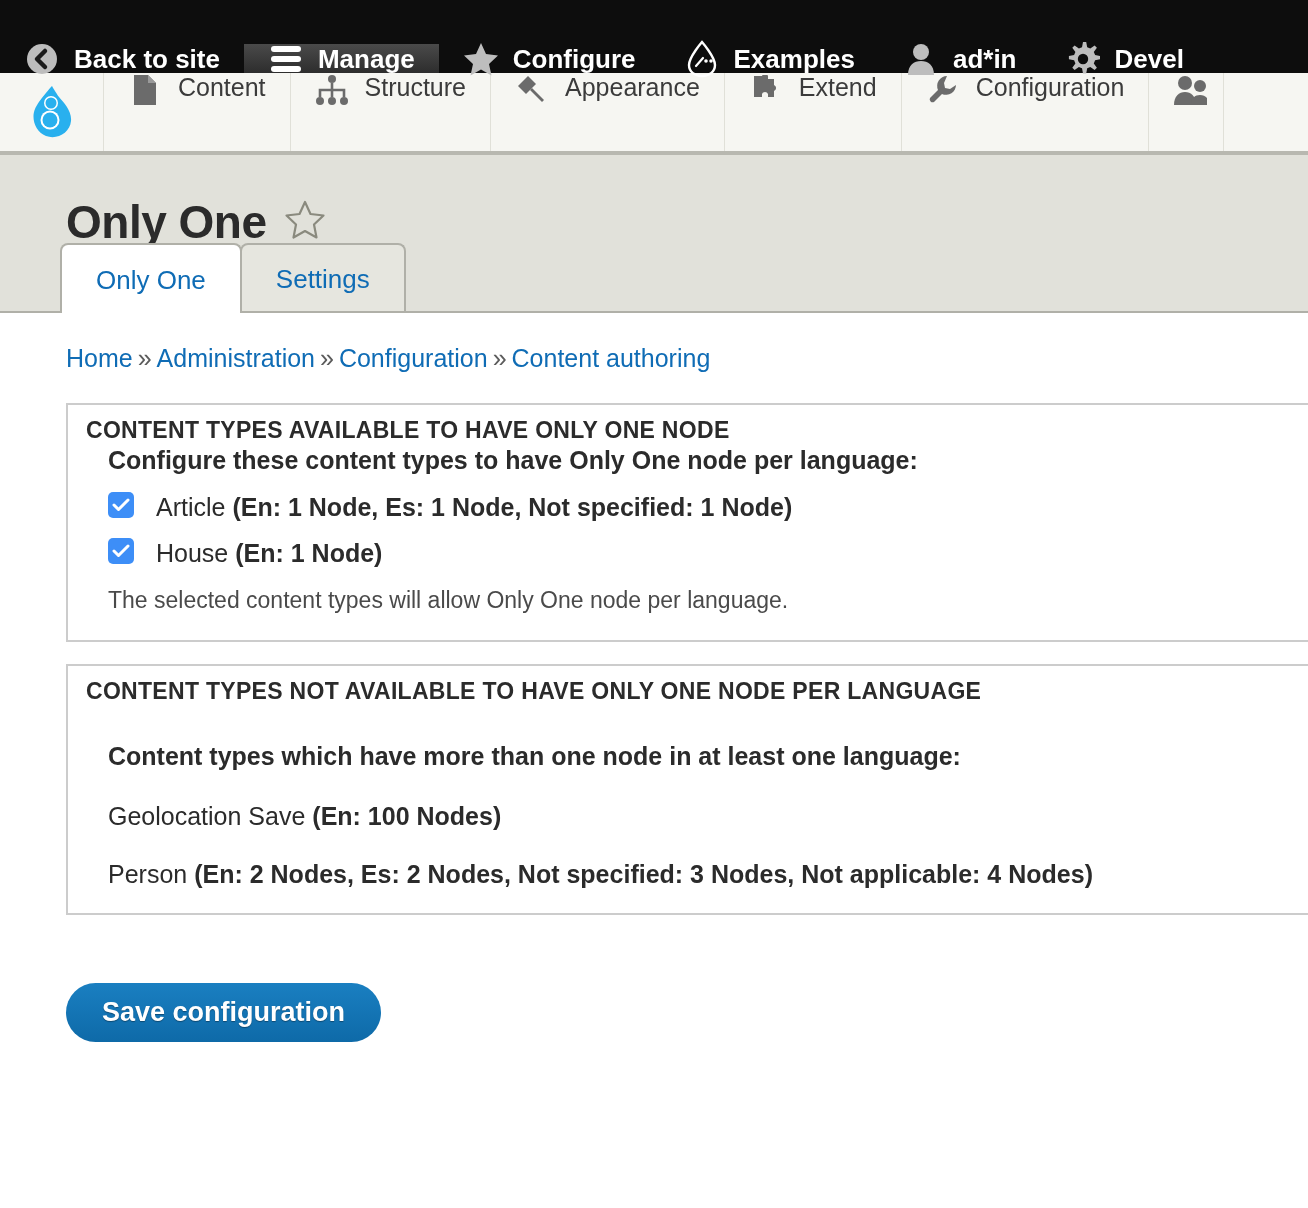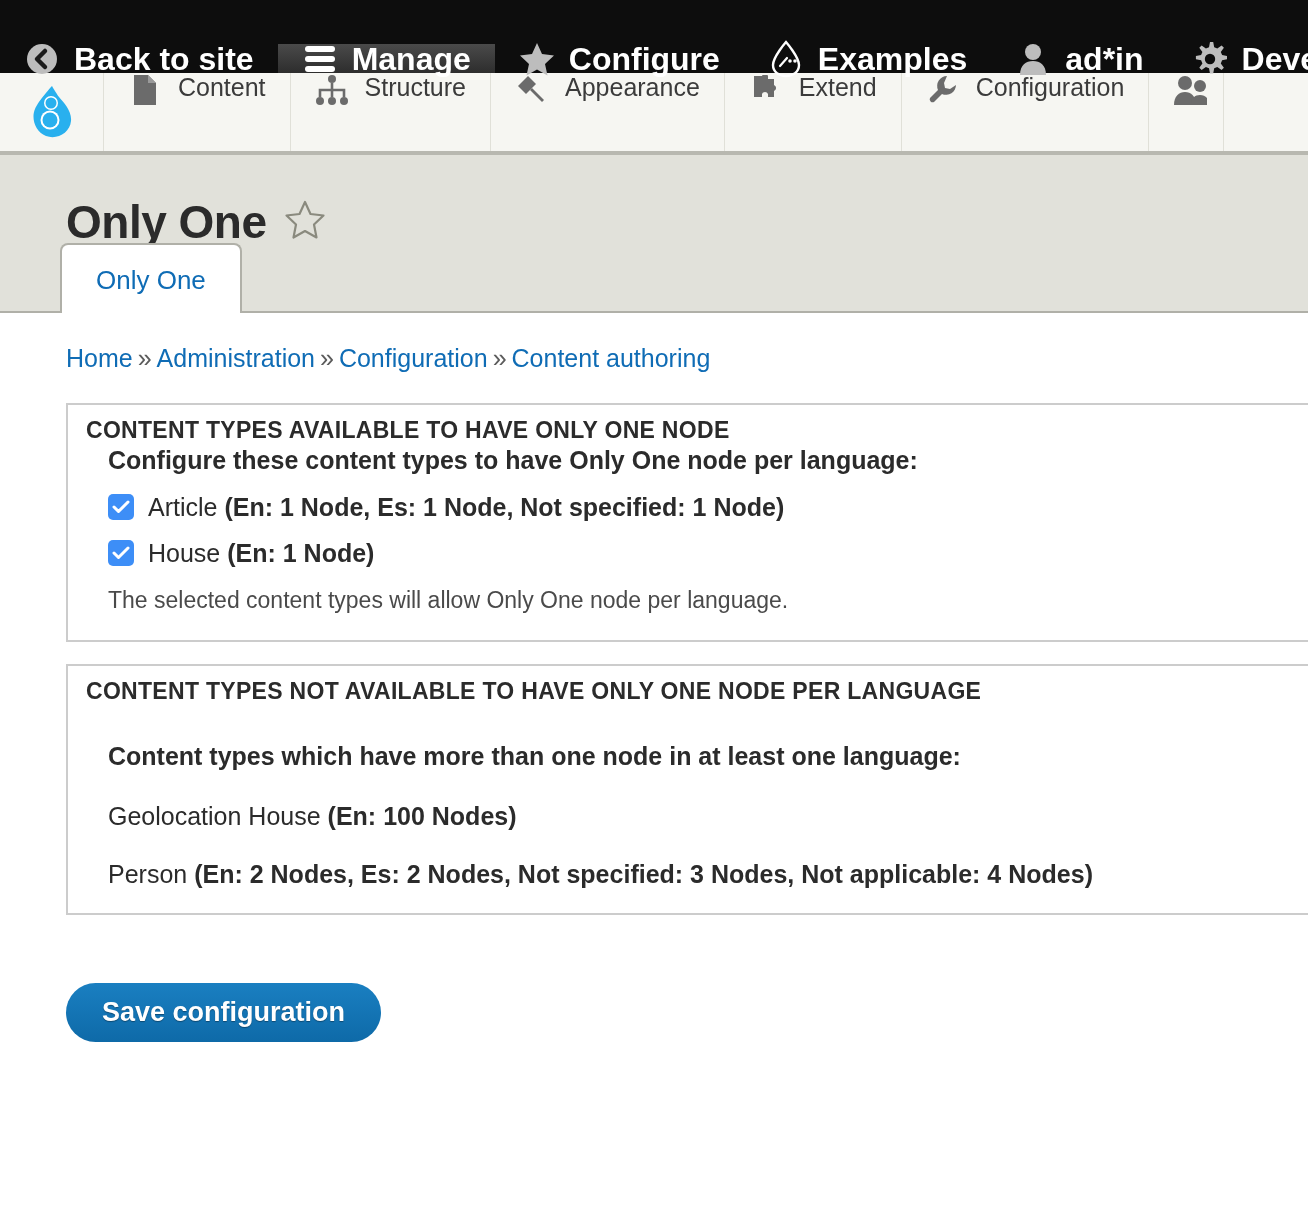--- a/index.html
+++ b/index.html
@@ -22,21 +22,21 @@
     height: 73px;
     background: #0d0d0d;
     color: #ffffff;
     box-sizing: border-box;
   }
   .tb-item {
     display: flex;
     align-items: center;
     gap: 14px;
     padding: 0 24px;
-    font-size: 32px;
+    font-size: 26px;
     font-weight: bold;
     color: #ffffff;
     white-space: nowrap;
     position: relative;
     cursor: pointer;
     margin-top: 44px;
   }
   .tb-item.active {
     background: linear-gradient(to bottom, #4a4a4a 0%, #2d2d2d 100%);
   }
@@ -203,22 +203,21 @@
   }
   .fs-desc {
     font-size: 23px;
     color: #4a4a4a;
     margin-top: 18px;
     line-height: 1.3;
   }
 
   .check-row {
     display: flex;
-    align-items: center;
-    gap: 14px;
+    gap: 22px;
     margin-top: 16px;
   }
   .checkbox {
     width: 26px;
     height: 26px;
     border-radius: 5px;
     background: #3d8ef7;
     flex: none;
     display: inline-flex;
     align-items: center;
@@ -417,20 +416,23 @@
         <path d="M21 2 L26.5 14 L39.5 15.5 L30 24.5 L32.5 37.5 L21 31 L9.5 37.5 L12 24.5 L2.5 15.5 L15.5 14 Z" fill="none" stroke="#8a8a7e" stroke-width="2.2" stroke-linejoin="round"></path>
       </svg>
     </span>
   </div>
 </div>
 
 <div class="tabs-strip">
   <div class="tab active">
     <span>Only One</span>
   </div>
+  <div class="tab">
+    <span>Settings</span>
+  </div>
 </div>
 
 <div class="content">
 
   <div class="breadcrumb">
     <a>Home</a><span class="sep">»</span><a>Administration</a><span class="sep">»</span><a>Configuration</a><span class="sep">»</span><a>Content authoring</a>
   </div>
 
   <div class="fieldsets">
 
@@ -459,21 +461,21 @@
 
         <div class="fs-desc">The selected content types will allow Only One node per language.</div>
       </div>
     </div>
 
     <div class="fieldset">
       <div class="fieldset-legend">CONTENT TYPES NOT AVAILABLE TO HAVE ONLY ONE NODE PER LANGUAGE</div>
       <div class="fieldset-body">
         <div class="fs-lead" style="margin-top:36px;">Content types which have more than one node in at least one language:</div>
 
-        <div class="plain-row"><span>Geolocation House</span> <span class="counts">(En: 100 Nodes)</span></div>
+        <div class="plain-row"><span>Geolocation Save</span> <span class="counts">(En: 100 Nodes)</span></div>
 
         <div class="plain-row"><span>Person</span> <span class="counts">(En: 2 Nodes, Es: 2 Nodes, Not specified: 3 Nodes, Not applicable: 4 Nodes)</span></div>
       </div>
     </div>
 
   </div>
 
   <div class="actions">
     <button class="btn-primary">Save configuration</button>
   </div>

